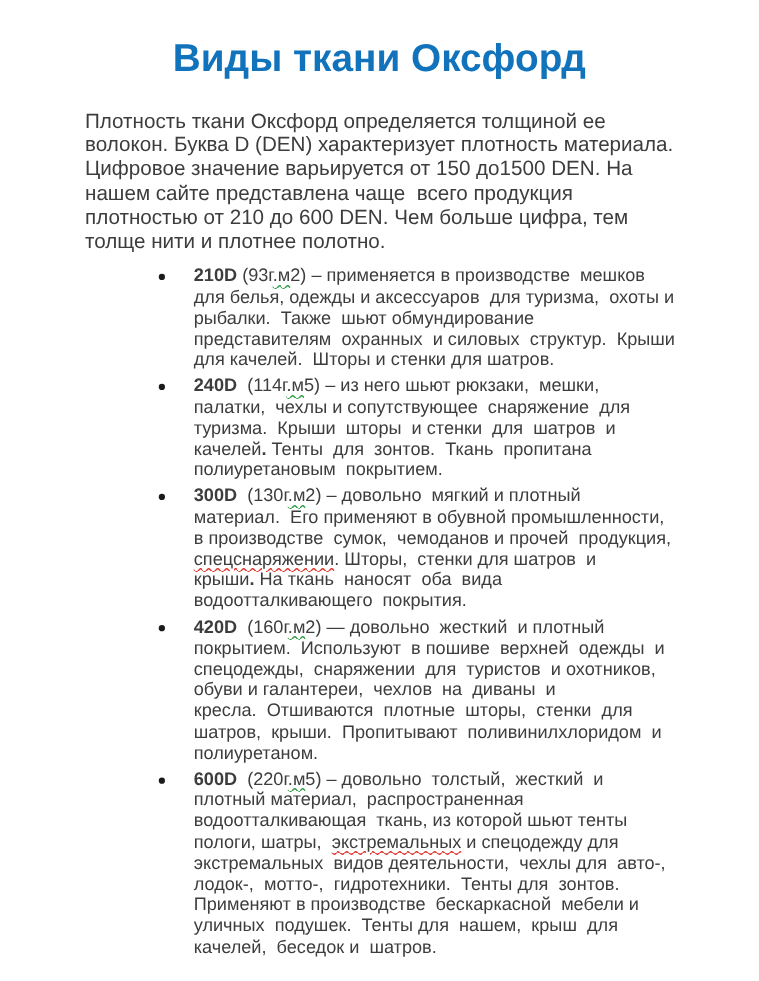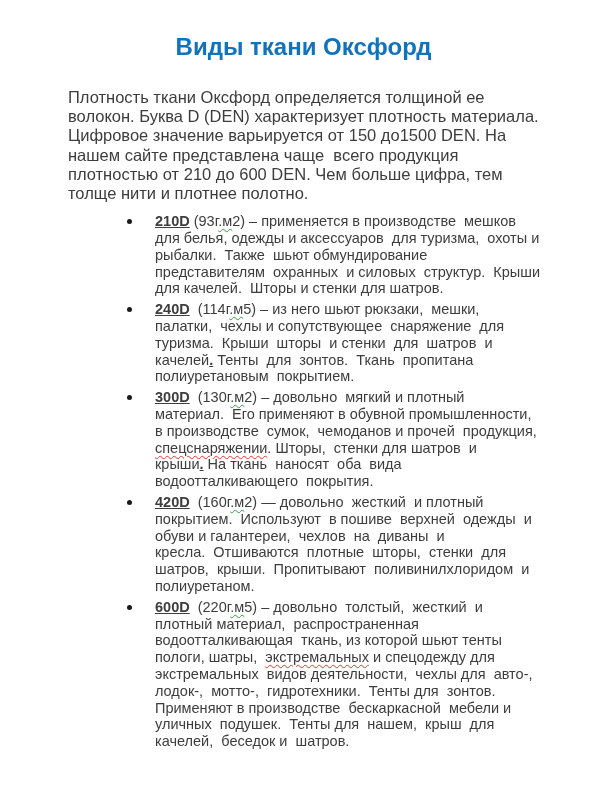--- a/index.html
+++ b/index.html
@@ -3,34 +3,34 @@
 <meta charset="utf-8">
 <style>
   html,body{margin:0;padding:0;}
   body{
     width:607px;height:785px;background:#ffffff;overflow:hidden;
     font-family:"Liberation Sans",sans-serif;color:#3d3d3d;
   }
   .doc-page{width:607px;height:785px;position:relative;}
   .doc-title{
     margin:30px 0 0 0;text-align:center;
-    font-size:24px;line-height:33px;font-weight:700;color:#1173bb;
+    font-size:31px;line-height:33px;font-weight:700;color:#1173bb;
   }
   .intro{margin:25px 0 0 68px;width:480px;font-size:16.5px;line-height:19.2px;}
   .line{white-space:pre;display:block;}
   .fabric-list{
     list-style:none;margin:10px 0 0 100px;padding:0;width:445px;
     font-size:14.5px;line-height:16.8px;
   }
   .fabric-list li{position:relative;padding-left:55px;margin-bottom:4px;}
   .dot{
     position:absolute;left:27px;top:6px;width:5px;height:5px;
     border-radius:50%;background:#1a1a1a;
   }
-  .m-bold{font-weight:700;text-decoration:underline;}
+  .m-bold{font-weight:700;}
   .m-red{
     text-decoration:underline;text-decoration-style:wavy;
     text-decoration-color:#e0372e;text-decoration-thickness:1px;
     text-underline-offset:2px;
   }
   .m-green{
     text-decoration:underline;text-decoration-style:wavy;
     text-decoration-color:#2f9e44;text-decoration-thickness:1px;
     text-underline-offset:2px;
   }
@@ -71,20 +71,21 @@
         <span class="line"><span>материал.  Его применяют в обувной промышленности,</span></span>
         <span class="line"><span>в производстве  сумок,  чемоданов и прочей  продукция,</span></span>
         <span class="line"><span class="m-red">спецснаряжении</span><span>. Шторы,  стенки для шатров  и</span></span>
         <span class="line"><span>крыши</span><span class="m-bold">.</span><span> На ткань  наносят  оба  вида</span></span>
         <span class="line"><span>водоотталкивающего  покрытия.</span></span>
       </li>
       <li>
         <span class="dot"></span>
         <span class="line"><span class="m-bold">420D</span><span>  (160г</span><span class="m-green">.м</span><span>2) — довольно  жесткий  и плотный</span></span>
         <span class="line"><span>покрытием.  Используют  в пошиве  верхней  одежды  и</span></span>
+        <span class="line"><span>спецодежды,  снаряжении  для  туристов  и охотников,</span></span>
         <span class="line"><span>обуви и галантереи,  чехлов  на  диваны  и</span></span>
         <span class="line"><span>кресла.  Отшиваются  плотные  шторы,  стенки  для</span></span>
         <span class="line"><span>шатров,  крыши.  Пропитывают  поливинилхлоридом  и</span></span>
         <span class="line"><span>полиуретаном.</span></span>
       </li>
       <li>
         <span class="dot"></span>
         <span class="line"><span class="m-bold">600D</span><span>  (220г</span><span class="m-green">.м</span><span>5) – довольно  толстый,  жесткий  и</span></span>
         <span class="line"><span>плотный материал,  распространенная</span></span>
         <span class="line"><span>водоотталкивающая  ткань, из которой шьют тенты</span></span>

